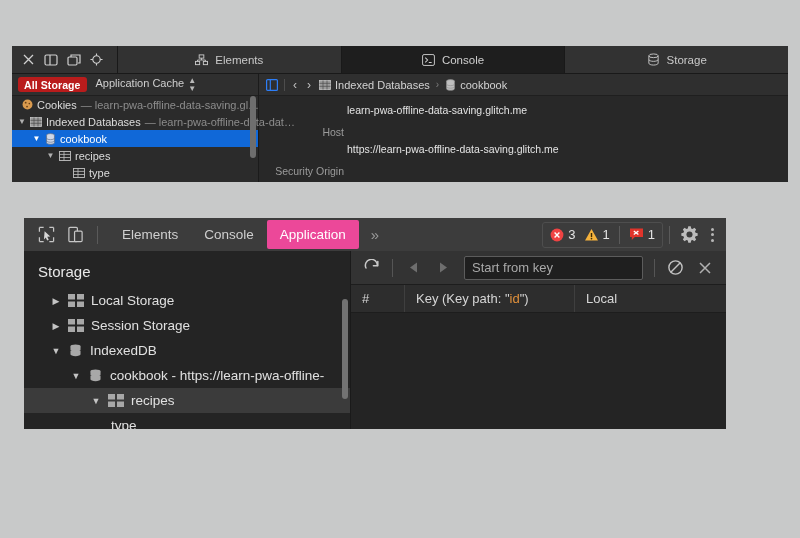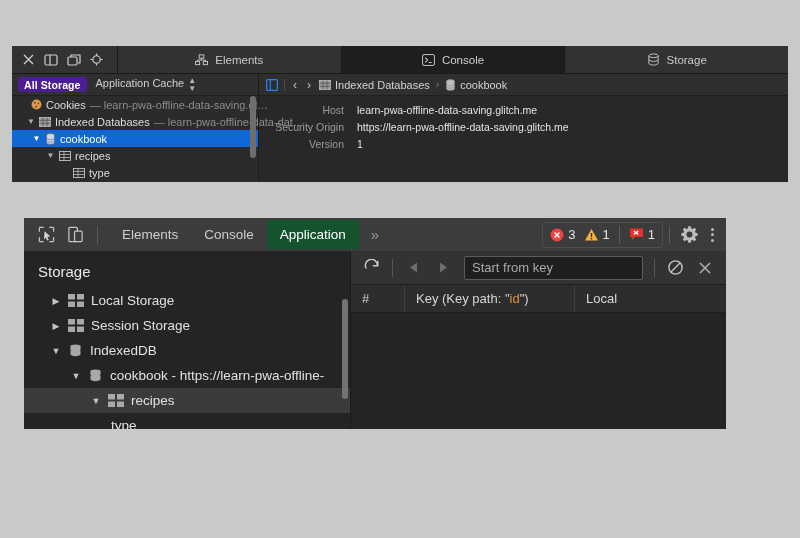--- a/index.html
+++ b/index.html
@@ -24,54 +24,54 @@
   .tb-icons svg{display:block;}
   .top-tab{flex:1;display:flex;align-items:center;justify-content:center;gap:7px;
            font-size:11.5px;color:#c9c9c9;border-right:1px solid #191919;background:#323232;}
   .top-tab.dark{background:#1e1e1e;color:#cfcfcf;}
   .top-tab svg{display:block;}
 
   .top-body{display:flex;height:109px;}
   .top-left{width:246px;background:#2b2b2b;border-right:1px solid #1b1b1b;position:relative;}
   .top-left-toolbar{height:21px;display:flex;align-items:center;gap:9px;padding:0 6px;
         background:#2f2f2f;border-bottom:1px solid #1f1f1f;}
-  .pill{background:#4c1d95;color:#fff;font-size:10.5px;padding:1.5px 6px;border-radius:3px;
+  .pill{background:#b91c1c;color:#fff;font-size:10.5px;padding:1.5px 6px;border-radius:3px;
         font-weight:600;letter-spacing:.1px;}
   .appcache{color:#cfcfcf;font-size:11px;display:flex;gap:4px;}
   .stepper{display:inline-block;font-size:8px;line-height:8px;color:#b9b9b9;text-align:center;}
 
   .tree{font-size:11px;color:#dcdcdc;}
-  .trow{display:flex;align-items:center;height:17px;padding-left:15px;white-space:nowrap;gap:4px;}
+  .trow{display:flex;align-items:center;height:17px;padding-left:6px;white-space:nowrap;gap:4px;}
   .trow.sel{background:#1068d8;color:#fff;}
   .tw{color:#b0b0b0;font-size:8px;width:9px;display:inline-block;text-align:center;}
   .trow.sel .tw{color:#fff;}
   .dim{color:#8c8c8c;}
 
   .vscroll{position:absolute;top:22px;right:2px;width:6px;border-radius:3px;background:#6e6e6e;}
 
   .top-right{flex:1;background:#282828;}
   .crumbbar{height:21px;display:flex;align-items:center;gap:6px;padding:0 7px;
       background:#2f2f2f;border-bottom:1px solid #1f1f1f;font-size:11px;color:#d2d2d2;}
   .crumb-sep{color:#7c7c7c;font-size:10px;}
   .crumb{display:flex;align-items:center;gap:4px;}
   .navarrow{color:#c0c0c0;font-size:12px;padding:0 2px;}
   .kvlist{padding:8px 0 0 0;font-size:10.5px;}
   .kv{display:flex;margin-bottom:5px;}
-  .kvk{width:85px;text-align:right;color:#9b9b9b;padding-right:13px;}
+  .kvk{width:85px;text-align:right;color:#9b9b9b;padding-right:3px;margin-top:22px;}
   .kvv{color:#e4e4e4;}
 
   
   #bottom-panel{left:24px;top:218px;width:702px;height:211px;background:#242424;}
 
   .dt-tabbar{height:33px;display:flex;align-items:center;background:#3c3c3c;}
   .dt-tools{display:flex;align-items:center;gap:3px;padding:0 5px 0 9px;}
   .dt-toolbtn{width:26px;height:26px;display:flex;align-items:center;justify-content:center;border-radius:3px;}
   .dt-sep{width:1px;height:18px;background:#5a5a5a;margin:0 6px;}
   .dt-tab{font-size:13.5px;color:#cfcfcf;padding:7px 13px;border-radius:2px;}
-  .dt-tab.active{background:#14532d;color:#fff;}
+  .dt-tab.active{background:#ec4899;color:#fff;}
   .dt-more{color:#9a9a9a;font-size:15px;padding:0 12px;letter-spacing:-1px;}
   .dt-spacer{flex:1;}
   .dt-badges{display:flex;align-items:center;gap:8px;padding:3px 7px;border-radius:3px;border:1px solid #4e4e4e;}
   .badge{display:flex;align-items:center;gap:4px;font-size:13px;color:#e3e3e3;}
   .gear{color:#bdbdbd;}
   .kebab{display:flex;flex-direction:column;gap:2.5px;padding:0 12px 0 9px;}
   .kebab i{width:3px;height:3px;border-radius:50%;background:#b7b7b7;display:block;}
 
   .dt-body{display:flex;height:178px;}
   .dt-left{width:326px;background:#242424;position:relative;border-right:1px solid #1a1a1a;}

